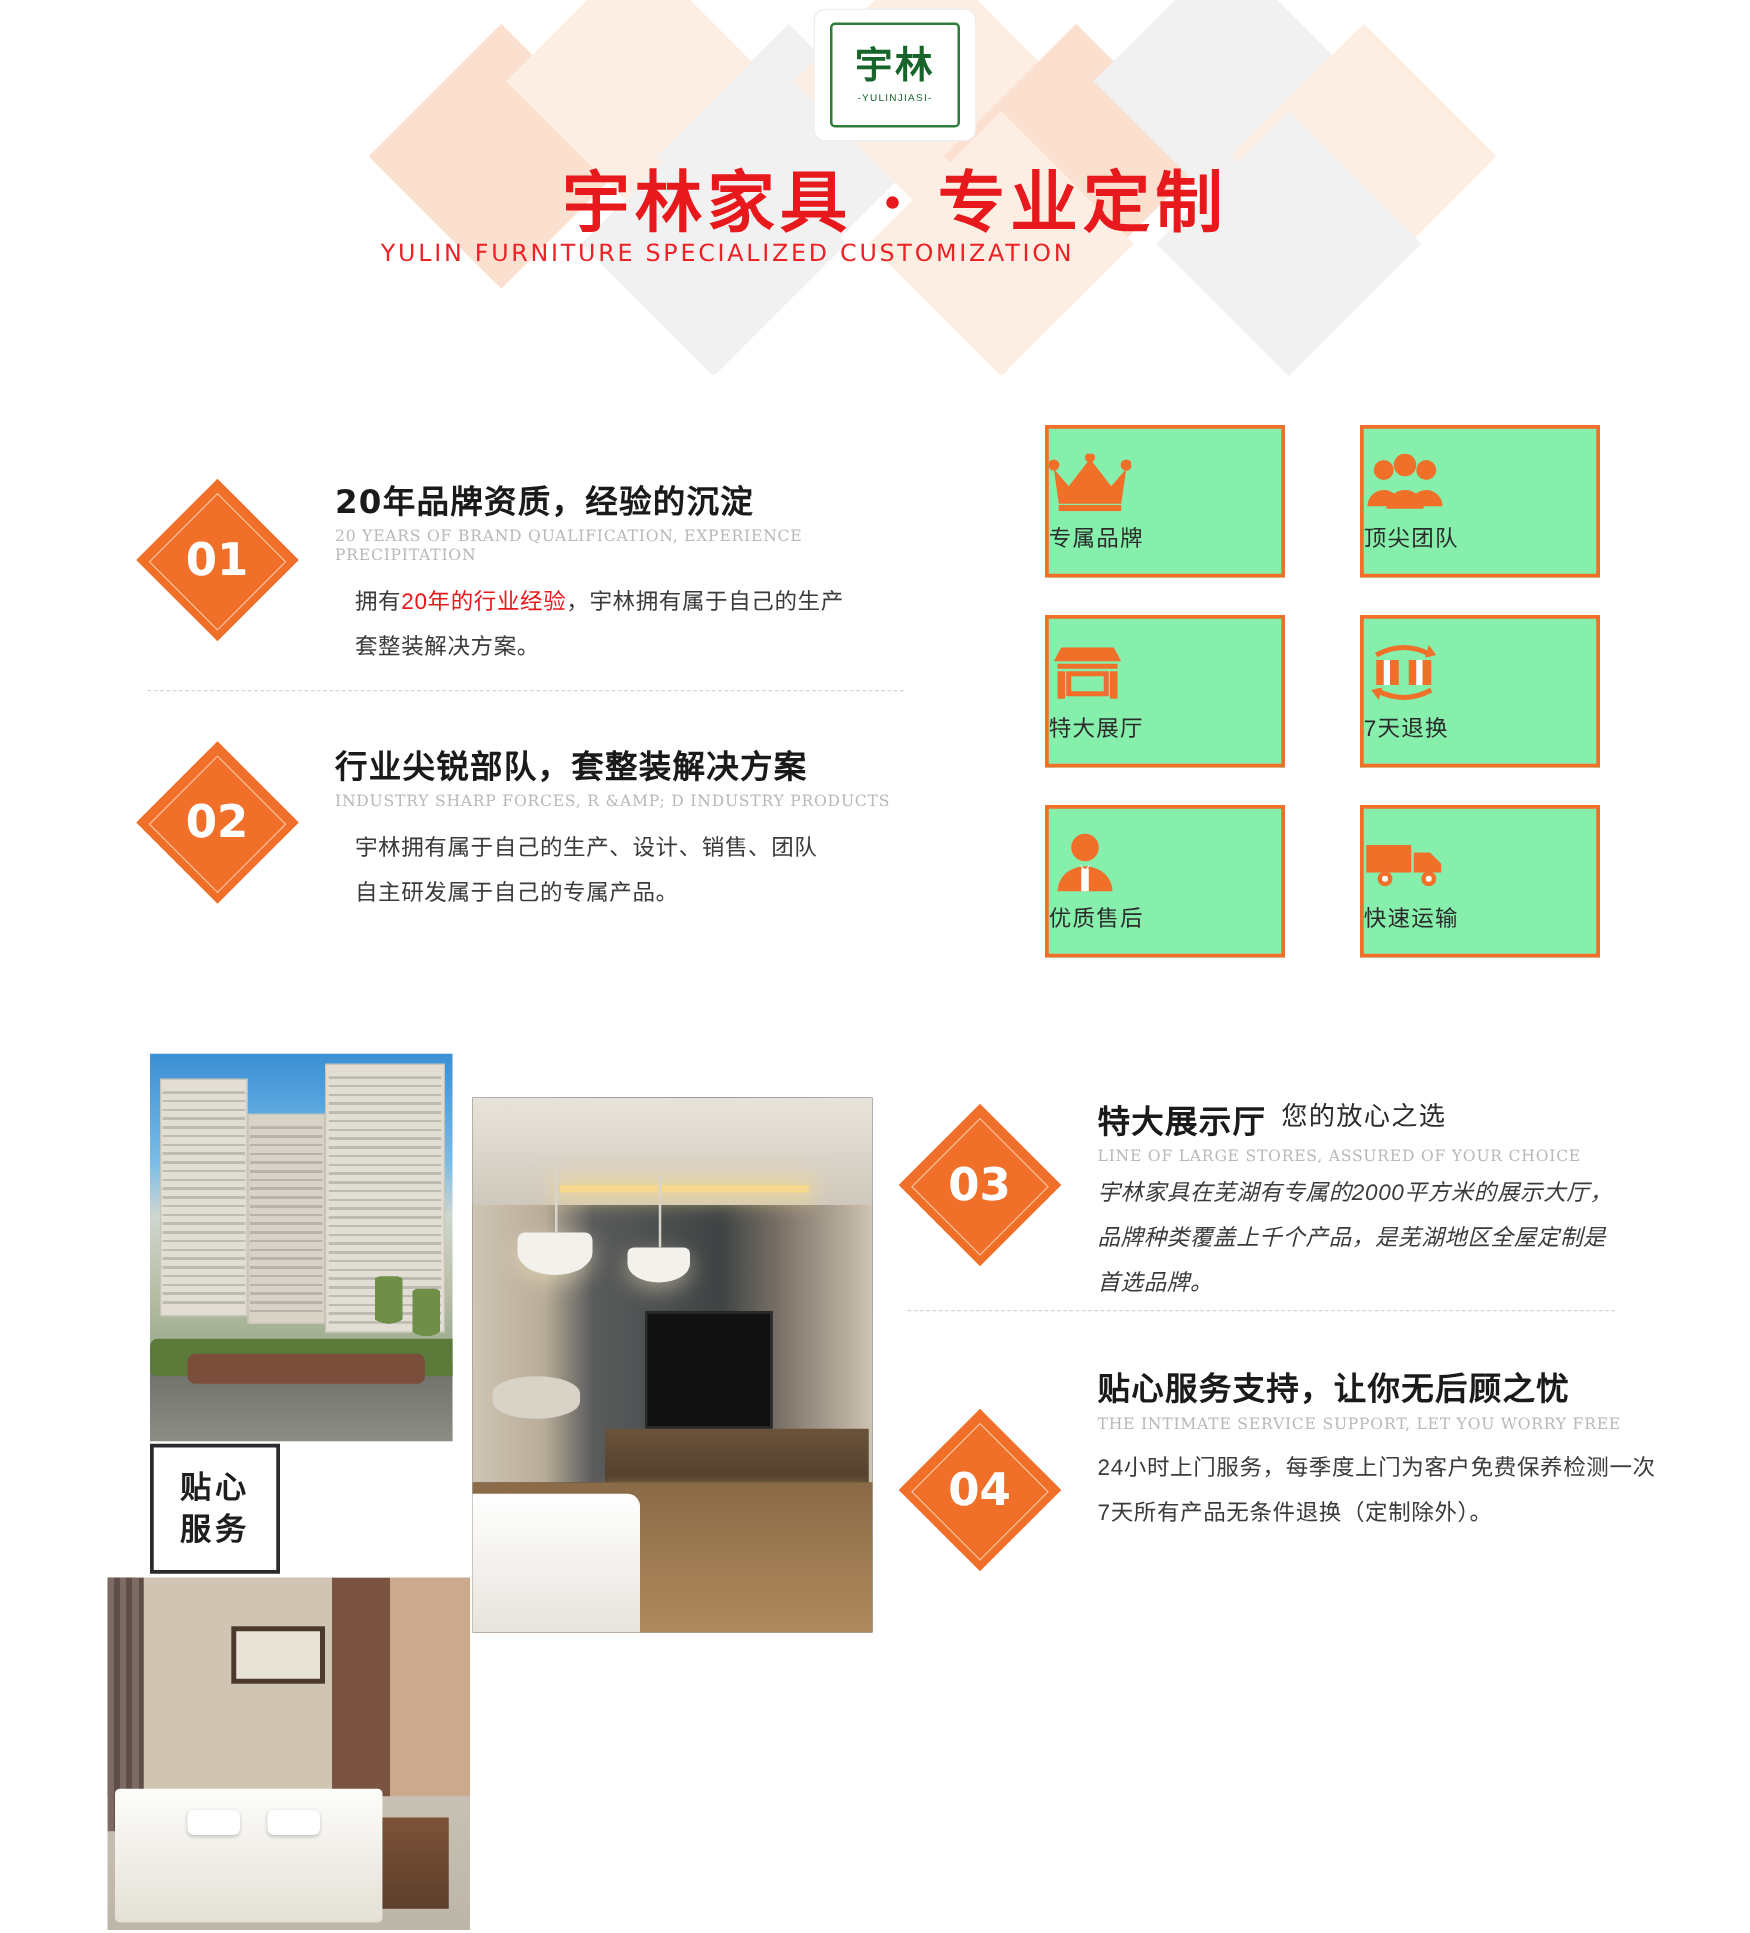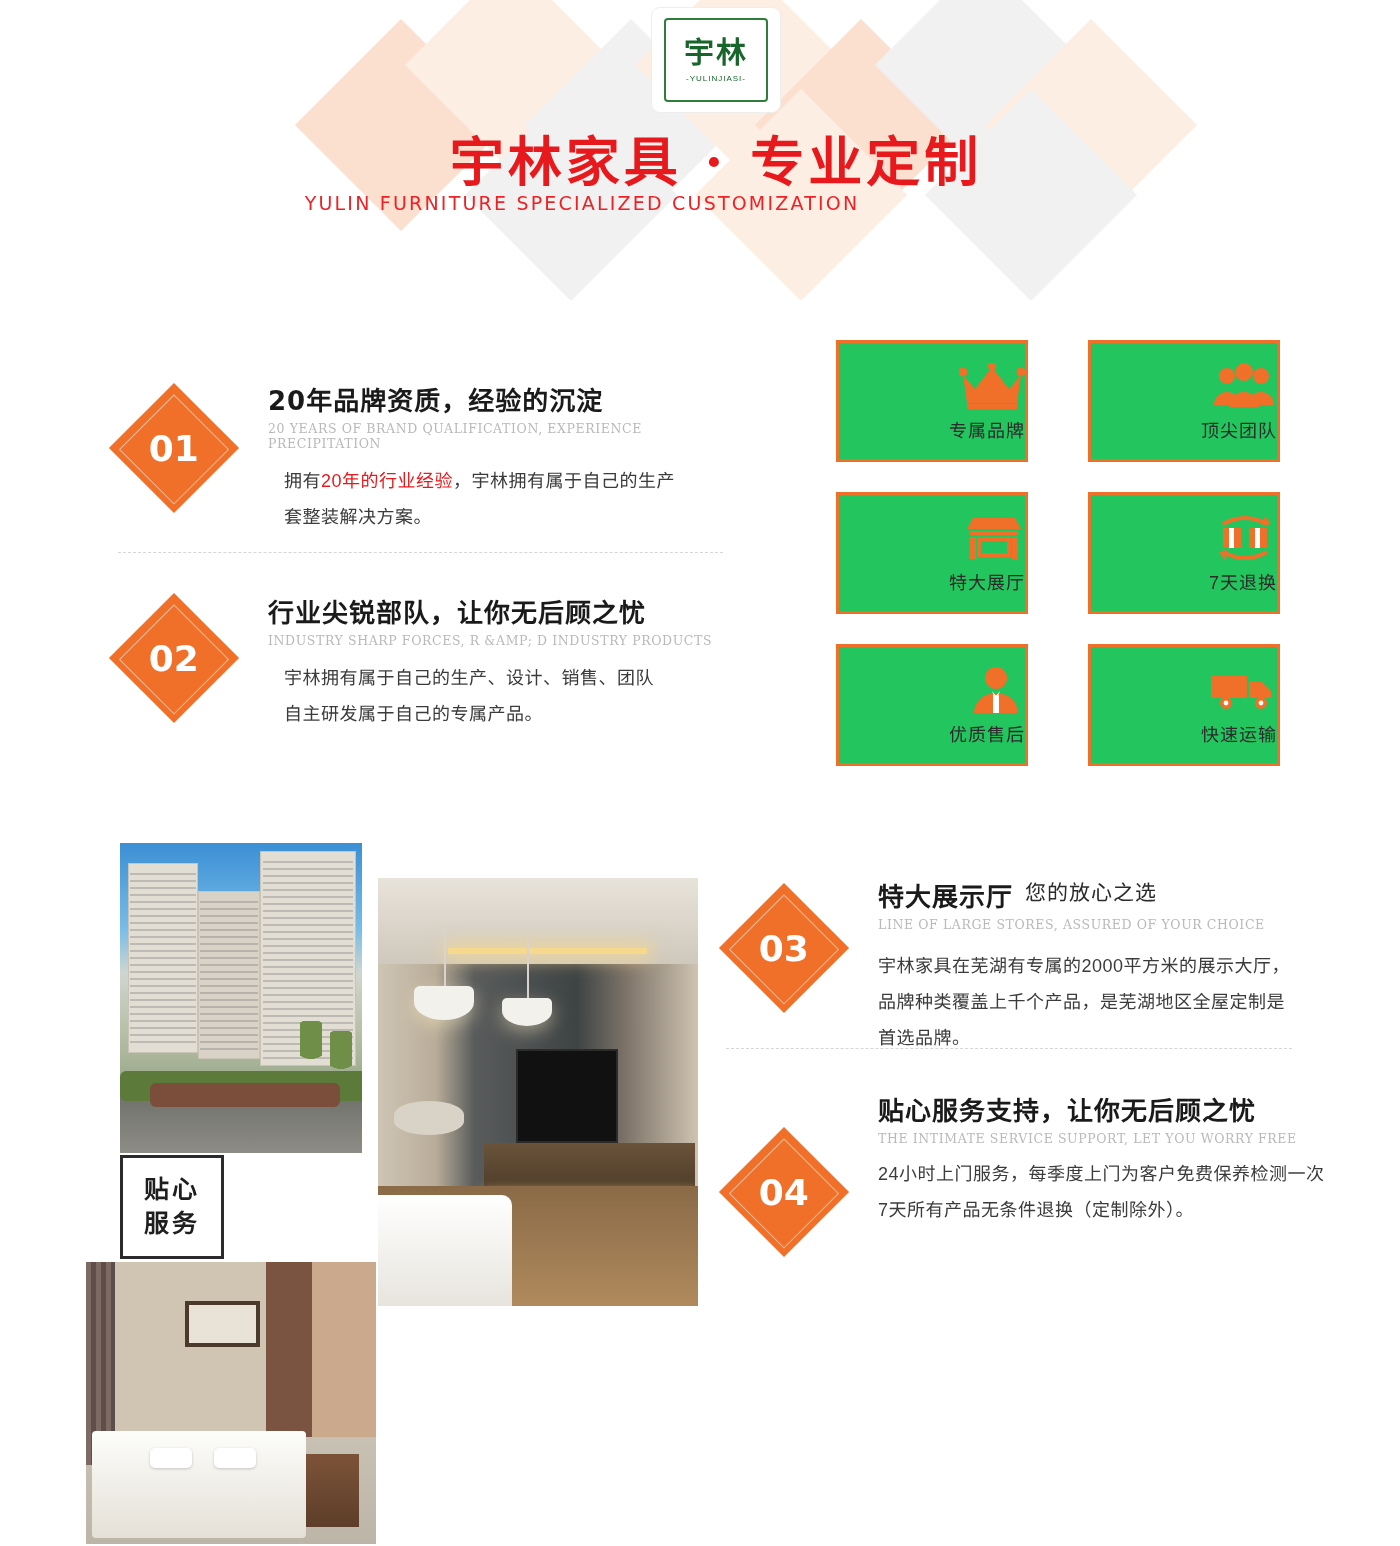--- a/index.html
+++ b/index.html
@@ -178,23 +178,23 @@
     display: grid;
     grid-template-columns: 192px 192px;
     grid-template-rows: 122px 122px 122px;
     column-gap: 60px;
     row-gap: 30px;
   }
   .icon-card {
     border: 3px solid #f0702a;
     display: flex;
     flex-direction: column;
-    align-items: flex-end;
+    align-items: flex-start;
     justify-content: center;
-    background: #22c55e;
+    background: #86efac;
   }
   .icon-card .glyph {
     height: 52px;
     display: flex;
     align-items: center;
     justify-content: center;
     margin-bottom: 4px;
   }
   .icon-card .cap {
     font-size: 18px;
@@ -404,21 +404,21 @@
   </div>
 </div>
 
 <div class="divider" style="left:118px; top:552px; width:605px;"></div>
 
 <div class="feature" style="left:128px; top:592px; width:620px;">
   <div class="badge" style="left:0; top:20px;">
     <span>02</span>
   </div>
   <div style="margin-left:140px;">
-    <div class="f-title">行业尖锐部队，让你无后顾之忧</div>
+    <div class="f-title">行业尖锐部队，套整装解决方案</div>
     <div class="f-sub">INDUSTRY SHARP FORCES, R &amp;AMP; D INDUSTRY PRODUCTS</div>
     <div class="f-body" style="padding-left:16px;">
       <div>宇林拥有属于自己的生产、设计、销售、团队</div>
       <div>自主研发属于自己的专属产品。</div>
     </div>
   </div>
 </div>
 
 <div class="icon-grid">
 
@@ -551,21 +551,21 @@
 <div class="feature" style="left:738px; top:876px; width:620px;">
   <div class="badge" style="left:0; top:26px;">
     <span>03</span>
   </div>
   <div style="margin-left:140px;">
     <div class="f-title-row">
       <div class="f-title">特大展示厅</div>
       <div class="f-title-sm">您的放心之选</div>
     </div>
     <div class="f-sub">LINE OF LARGE STORES, ASSURED OF YOUR CHOICE</div>
-    <div class="f-body" style="margin-top:16px;">
+    <div class="f-body" style="margin-top:4px;font-style:italic;">
       <div>宇林家具在芜湖有专属的2000平方米的展示大厅，</div>
       <div>品牌种类覆盖上千个产品，是芜湖地区全屋定制是</div>
       <div>首选品牌。</div>
     </div>
   </div>
 </div>
 
 <div class="divider" style="left:726px; top:1048px; width:566px;"></div>
 
 <div class="feature" style="left:738px; top:1090px; width:620px;">

